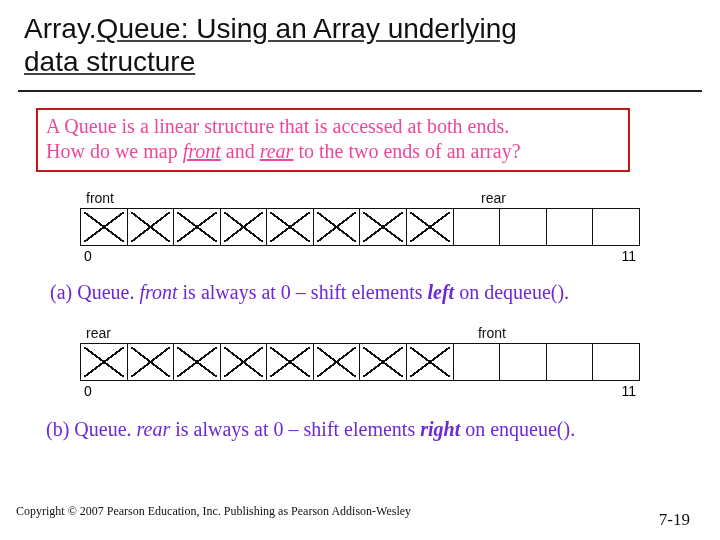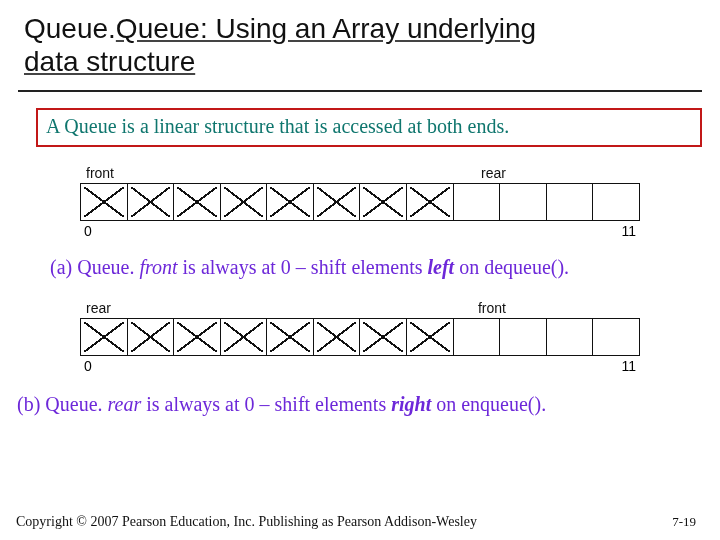--- a/index.html
+++ b/index.html
@@ -21,23 +21,23 @@
   .title-rule {
     margin: 6px 18px 0 18px;
     height: 0;
     border-top: 2px solid #222;
   }
   .intro-box {
     margin: 16px 30px 0 36px;
     border: 2px solid #c21818;
     padding: 4px 10px 6px 8px;
     font-size: 20px;
-    color: #0f766e;
+    color: #ec4899;
     line-height: 1.25;
-    width: 666px;
+    width: 594px;
   }
   .intro-box .ital { font-style: italic; text-decoration: underline; }
 
   .figure-wrap { margin: 18px auto 0 auto; width: 560px; }
   .fig-labels { display: flex; justify-content: space-between; font-family: Arial, sans-serif; font-size: 14px; color:#111; padding: 0 4px 2px 4px;}
   .fig-labels .left { margin-left: 2px;}
   .fig-labels .right { margin-right: 130px;}
   .array-row { display:flex; border:1.5px solid #111; height: 38px; }
   .cell {
     flex: 1 0 0;
@@ -64,48 +64,51 @@
     font-family: Arial, sans-serif; font-size: 14px;
     padding: 2px 4px 0 4px;
   }
 
   .caption {
     font-size: 20px;
     color:#6d28d9;
     margin: 16px 16px 0 50px;
     line-height: 1.25;
   }
-  .caption.b { margin-left: 17px; margin-top: 18px;}
+  .caption.b { margin-left: 46px; margin-top: 18px;}
   .caption .ital { font-style: italic; }
   .caption .b { font-weight: bold; }
 
   .footer-left {
     position: absolute;
-    left: 16px; bottom: 10px;
-    font-size: 14px; color:#111;
+    left: 16px; bottom: 21px;
+    font-size: 12px; color:#111;
   }
   .footer-right {
     position: absolute;
-    right: 24px; bottom: 10px;
-    font-size: 13px; color:#111;
+    right: 30px; bottom: 10px;
+    font-size: 17px; color:#111;
   }
 </style>
 </head>
 <body>
 
 <div class="title-area">
   <div class="title">
-    <span>Queue.</span><span class="under">Queue: Using an Array underlying</span><br>
+    <span>Array.</span><span class="under">Queue: Using an Array underlying</span><br>
     <span class="under">data structure</span>
   </div>
 </div>
 <div class="title-rule"></div>
 
 <div class="intro-box">
   <div>A Queue is a linear structure that is accessed at both ends.</div>
+  <div>
+    <span>How do we map </span><span class="ital">front</span><span> and </span><span class="ital">rear</span><span> to the two ends of an array?</span>
+  </div>
 </div>
 
 <div class="figure-wrap">
   <div class="fig-labels">
     <span class="left">front</span>
     <span class="right">rear</span>
   </div>
   <div class="array-row" id="array-a">
       <div class="cell x"></div>
       <div class="cell x"></div>

